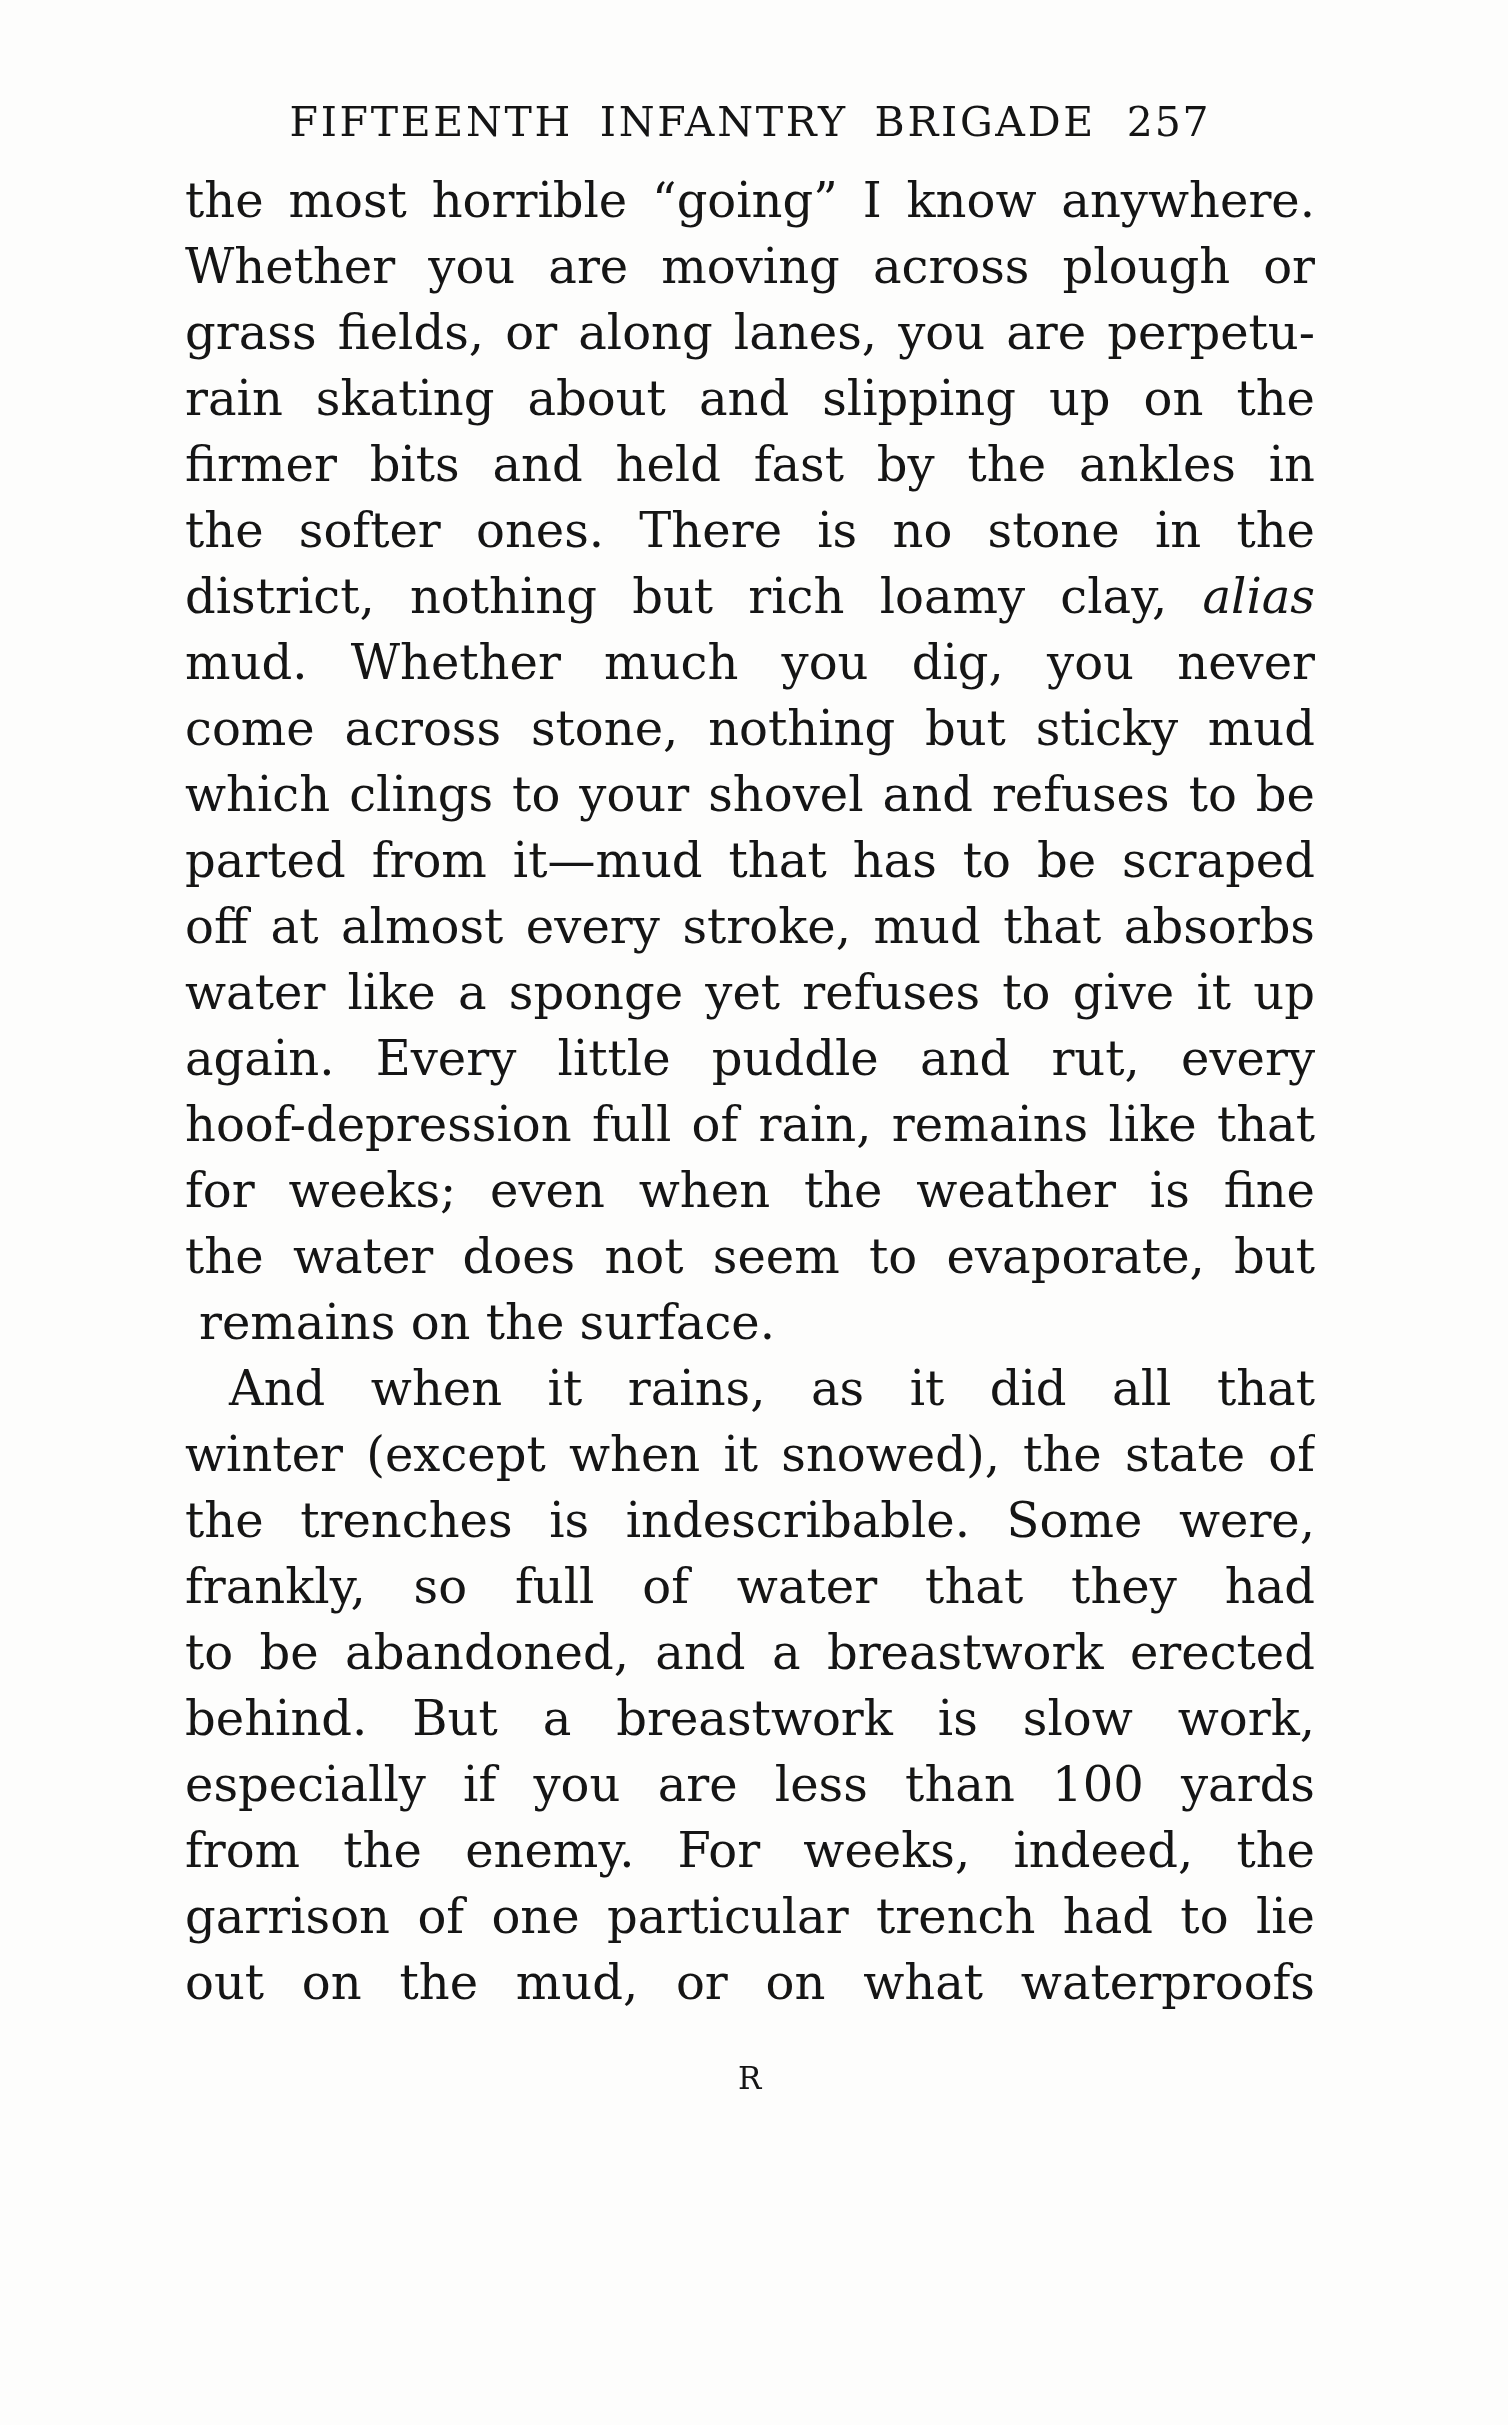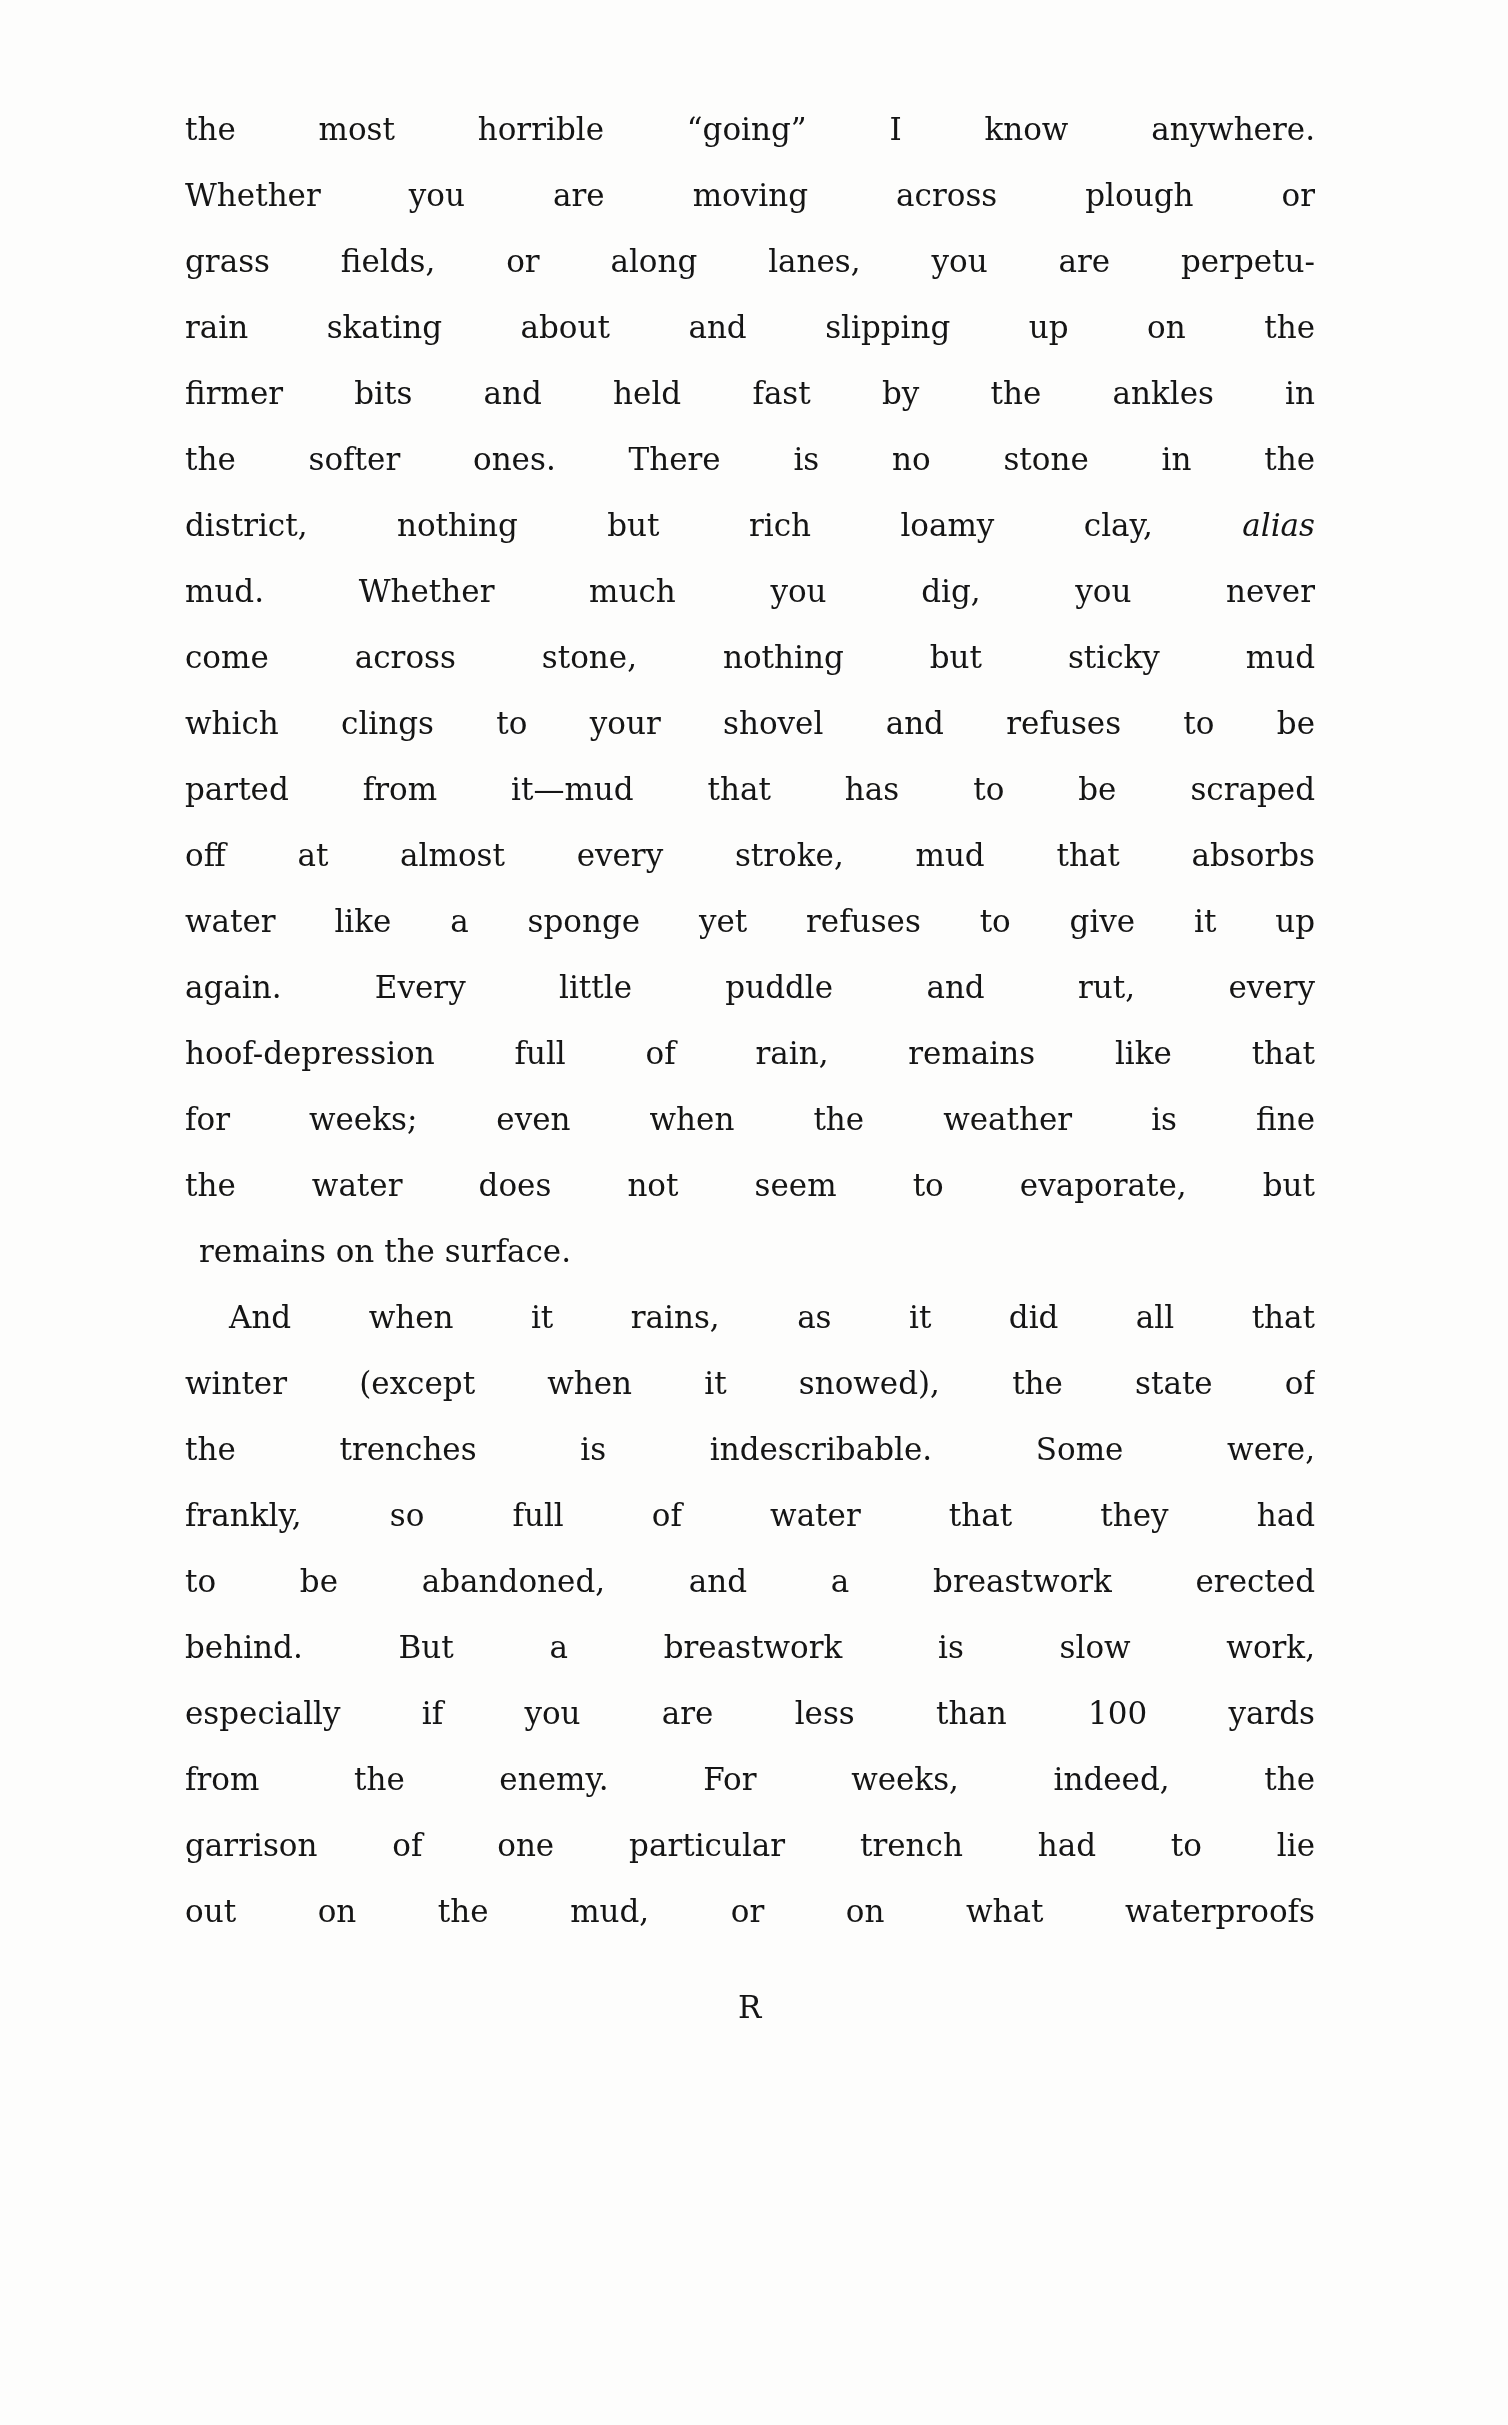--- a/index.html
+++ b/index.html
@@ -33,21 +33,21 @@
   }
   .running-header .page-number {
     display: inline-block;
     margin-left: 31px;
     letter-spacing: 1.8px;
   }
   .para {
     margin: 0;
   }
   .line {
-    font-size: 31px;
+    font-size: 48px;
     line-height: 66px;
     text-align: justify;
     text-align-last: justify;
     white-space: normal;
     overflow: hidden;
   }
   .line.last {
     text-align-last: left;
     margin-left: 14px;
   }
@@ -63,20 +63,23 @@
     font-size: 31px;
     letter-spacing: 0.9px;
   }
 </style>
 </head>
 <body>
 
 <div class="page">
   <div class="text-block">
 
+    <div class="running-header">
+      <span>FIFTEENTH INFANTRY BRIGADE</span><span class="page-number">257</span>
+    </div>
 
     <div class="para">
       <div class="line">the most horrible “going” I know anywhere.</div>
       <div class="line">Whether you are moving across plough or</div>
       <div class="line">grass fields, or along lanes, you are perpetu-</div>
       <div class="line">rain skating about and slipping up on the</div>
       <div class="line">firmer bits and held fast by the ankles in</div>
       <div class="line">the softer ones. There is no stone in the</div>
       <div class="line"><span>district, nothing but rich loamy clay, </span><span class="italic">alias</span></div>
       <div class="line">mud. Whether much you dig, you never</div>

